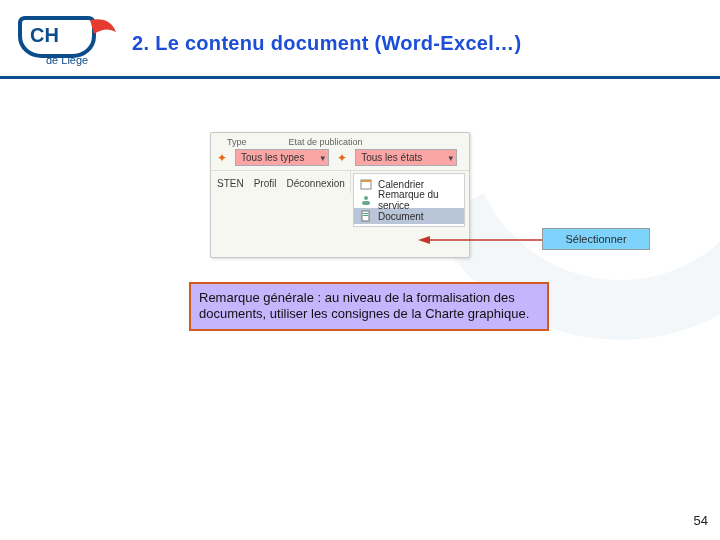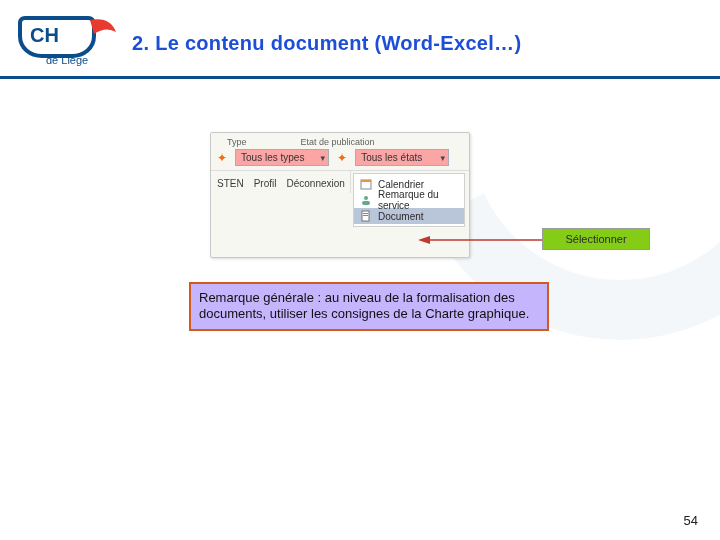--- a/index.html
+++ b/index.html
@@ -51,32 +51,32 @@
     position: absolute;
     left: 210px;
     top: 132px;
     width: 260px;
     height: 126px;
     background: #f7f7f1;
     border: 1px solid #c9c9c9;
     border-radius: 2px;
     box-shadow: 1px 1px 3px rgba(0,0,0,0.15);
   }
-  .labels-row { display: flex; padding: 4px 6px 2px 6px; font-size: 9px; color: #606060; gap: 54px; text-align: center; }
+  .labels-row { display: flex; padding: 4px 6px 2px 6px; font-size: 9px; color: #606060; gap: 42px; text-align: center; }
   .labels-row span:first-child { margin-left: 10px; }
   .filters-row { display: flex; align-items: center; padding: 0 6px 4px 6px; gap: 8px; border-bottom: 1px solid #ddd; }
   .star { color: #ec6b16; font-size: 12px; }
   .sel {
     display: inline-flex; align-items: center; justify-content: space-between;
     border: 1px solid #a7adb5; background: #fca5a5; font-size: 10px; color: #333;
     padding: 1px 3px 1px 5px; height: 17px;
   }
   .sel .chev { font-size: 9px; color: #444; margin-left: 4px; }
   .sel.type { width: 94px; }
-  .sel.etat { width: 94px; }
+  .sel.etat { width: 102px; }
 
   .bot-row { display: flex; align-items: flex-start; }
   .left-strip {
     width: 140px; height: 22px; display: flex; align-items: center; gap: 10px;
     padding: 3px 6px 0 6px; font-size: 10px; color: #3b3b3b; border-right: 1px solid #ddd;
   }
   .menu {
     flex: 1; background: #fff; border: 1px solid #d0d0d0; margin: 2px 4px 4px 2px; padding: 2px 0;
   }
   .menu-item {
@@ -87,21 +87,21 @@
   .ic { width: 12px; height: 12px; display: inline-flex; align-items: center; justify-content: center; }
   .ic svg { width: 12px; height: 12px; }
 
   
   .callout {
     position: absolute;
     left: 542px;
     top: 228px;
     width: 108px;
     height: 22px;
-    background: #84cc16;
+    background: #7dd3fc;
     border: 1px solid #9a9a9a;
     display: flex;
     align-items: center;
     justify-content: center;
     font-size: 11px;
     color: #2b2b2b;
   }
   .arrow {
     position: absolute;
     left: 418px;
@@ -121,21 +121,21 @@
     background: #c4b5fd;
     padding: 6px 8px;
     font-size: 13px;
     line-height: 1.25;
     color: #111;
   }
 
   
   .pageno {
     position: absolute;
-    right: 22px;
+    right: 12px;
     bottom: 12px;
     font-size: 13px;
     color: #222;
   }
 </style>
 </head>
 <body>
 
 <div class="slide">
 

